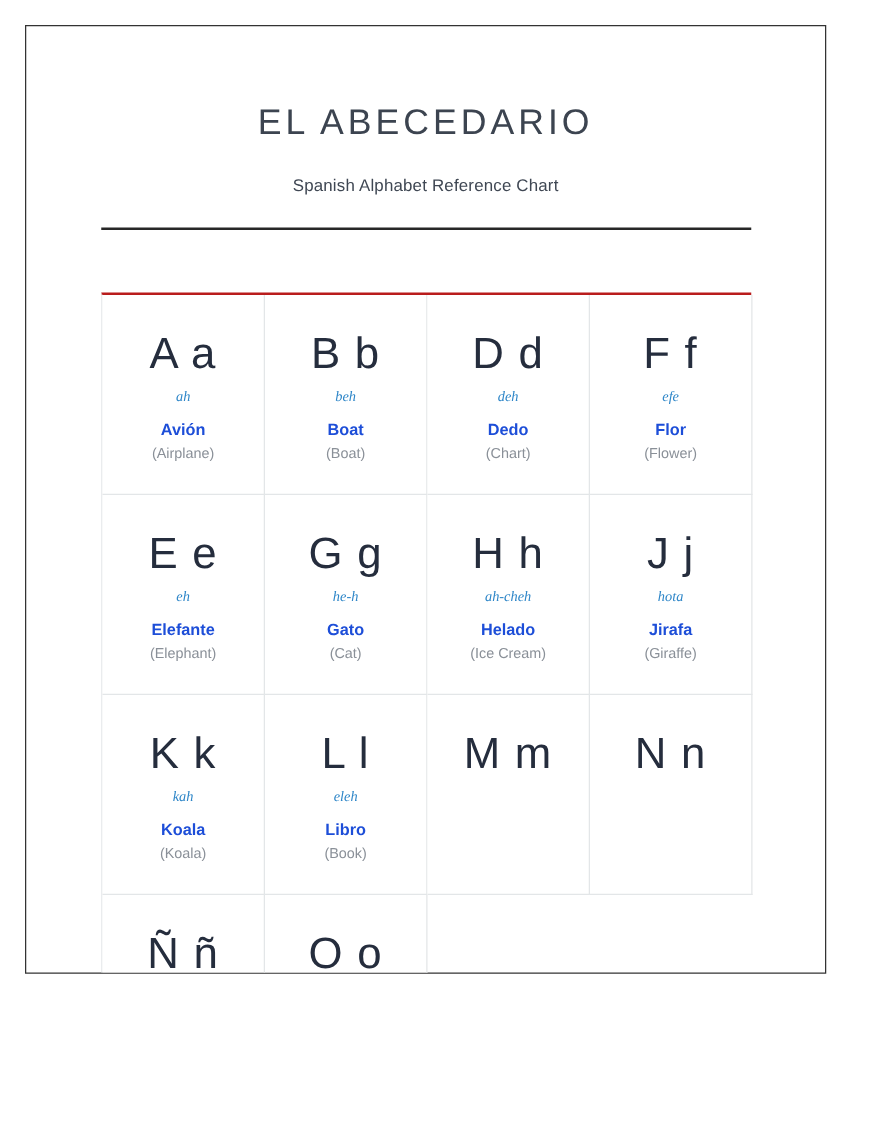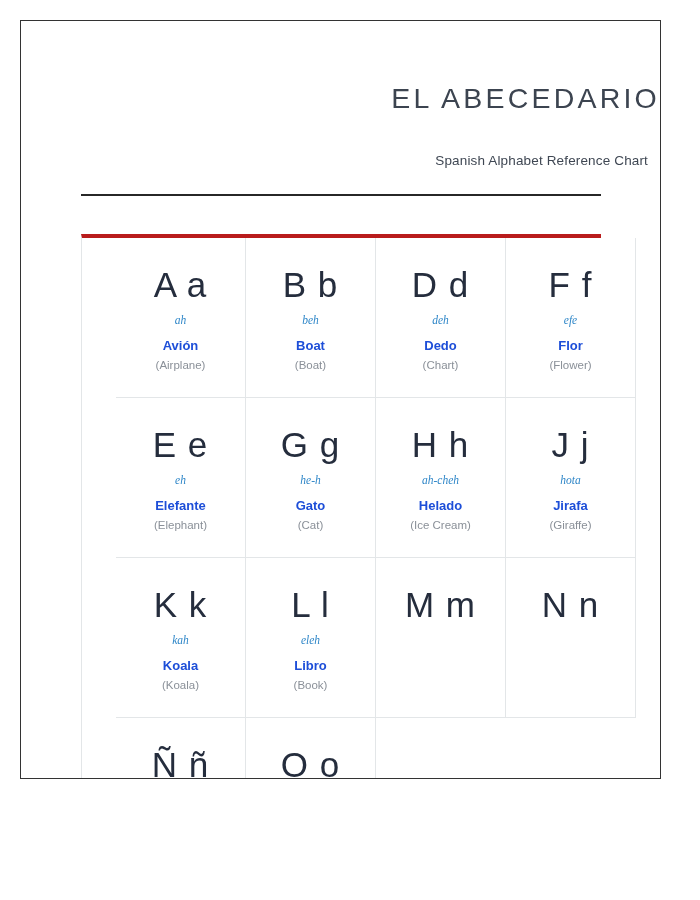--- a/index.html
+++ b/index.html
@@ -23,59 +23,58 @@
     width: 641px;
     height: 759px;
     border: 1.6px solid #333333;
     box-sizing: border-box;
     background: #ffffff;
     overflow: hidden;
   }
 
   
   .doc-header {
-    text-align: right;
+    text-align: center;
     padding-top: 62px;
   }
   .doc-title {
     font-family: "Liberation Sans", sans-serif;
     font-size: 28.5px;
     font-weight: 300;
     letter-spacing: 3.2px;
     color: #3c4450;
     margin: 0;
     line-height: 1.1;
   }
   .doc-subtitle {
     font-size: 13.5px;
     font-weight: 400;
     color: #3f4753;
-    margin: 12px;
+    margin: 0;
     padding-top: 27px;
     letter-spacing: 0.15px;
   }
   .title-rule {
     width: 520px;
     height: 0;
     border-top: 2.2px solid #272727;
     margin: 26px auto 0 auto;
   }
 
   
   #letter-grid {
     position: absolute;
     left: 60px;
     top: 213px;
     width: 520px;
     border-left: 1px solid #e3e6e8;
-    border-top: 4px solid #b91c1c;
+    border-top: 2px solid #b91c1c;
     box-sizing: border-box;
     display: grid;
     grid-template-columns: repeat(4, 130px);
-    padding-left: 34px;
   }
   .letter-card {
     width: 130px;
     height: 160px;
     box-sizing: border-box;
     border-right: 1px solid #e3e6e8;
     border-bottom: 1px solid #e3e6e8;
     background: #ffffff;
     display: flex;
     flex-direction: column;

